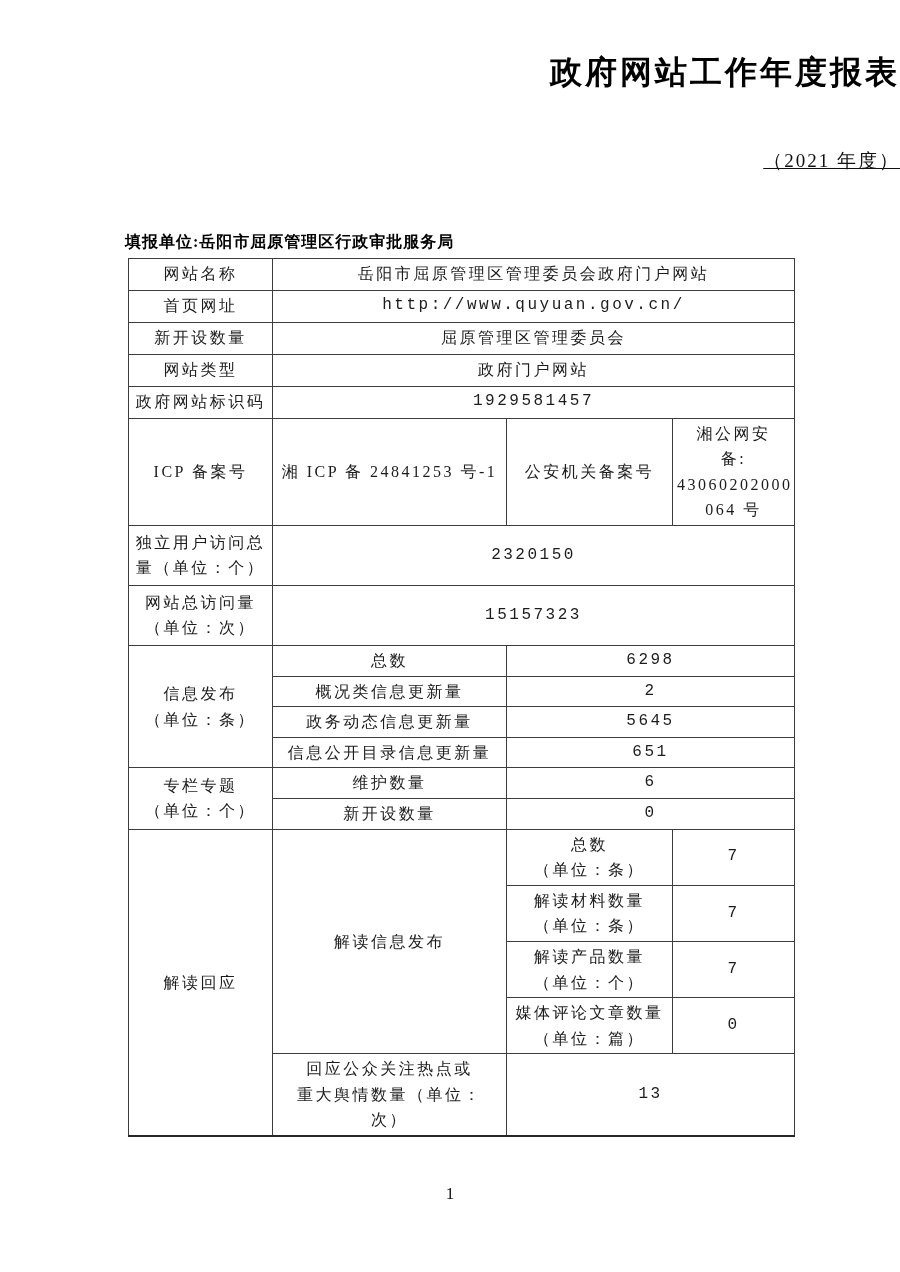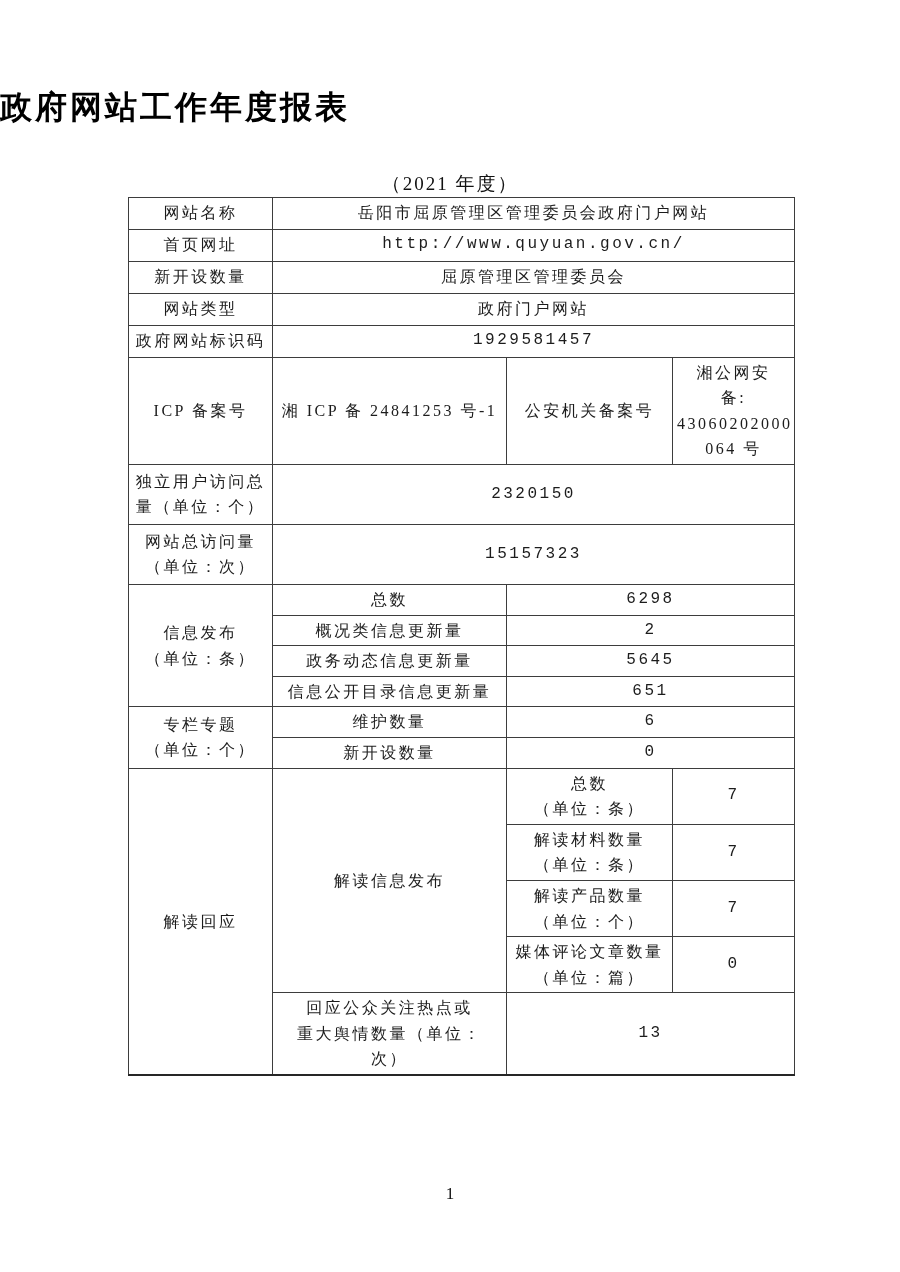--- a/index.html
+++ b/index.html
@@ -8,35 +8,36 @@
     width: 900px;
     height: 1272px;
     margin: 0 auto;
     background: #ffffff;
     font-family: "Liberation Serif", serif;
     color: #1c1c1c;
     overflow: hidden;
   }
   .doc-title {
     margin: 0;
-    padding-top: 87px;
-    text-align: left;
+    padding-top: 52px;
+    text-align: right;
     font-family: "Liberation Sans", sans-serif;
     font-weight: 700;
     font-size: 32px;
     letter-spacing: 3px;
     line-height: 1.3;
     color: #000;
   }
   .doc-subtitle {
-    margin-top: 42px;
-    text-align: center;
+    margin-top: 54px;
+    text-align: right;
     font-size: 19px;
     letter-spacing: 2px;
     color: #111;
+    text-decoration: underline;
   }
   .reporting-unit {
     margin: 58px 0 5px 125px;
     font-size: 16px;
     font-weight: 700;
     letter-spacing: 1px;
     color: #000;
   }
   table.report {
     margin-left: 128px;
@@ -84,20 +85,21 @@
     color: #111;
   }
 </style>
 </head>
 <body>
 
 <div class="sheet">
 
   <h1 class="doc-title">政府网站工作年度报表</h1>
   <div class="doc-subtitle">（2021 年度）</div>
+  <div class="reporting-unit">填报单位:岳阳市屈原管理区行政审批服务局</div>
 
   <table class="report">
     <colgroup>
       <col class="col1">
         <col class="col2">
         <col class="col3">
         <col class="col4">
     </colgroup>
     <tbody>
       <tr class="h32">

